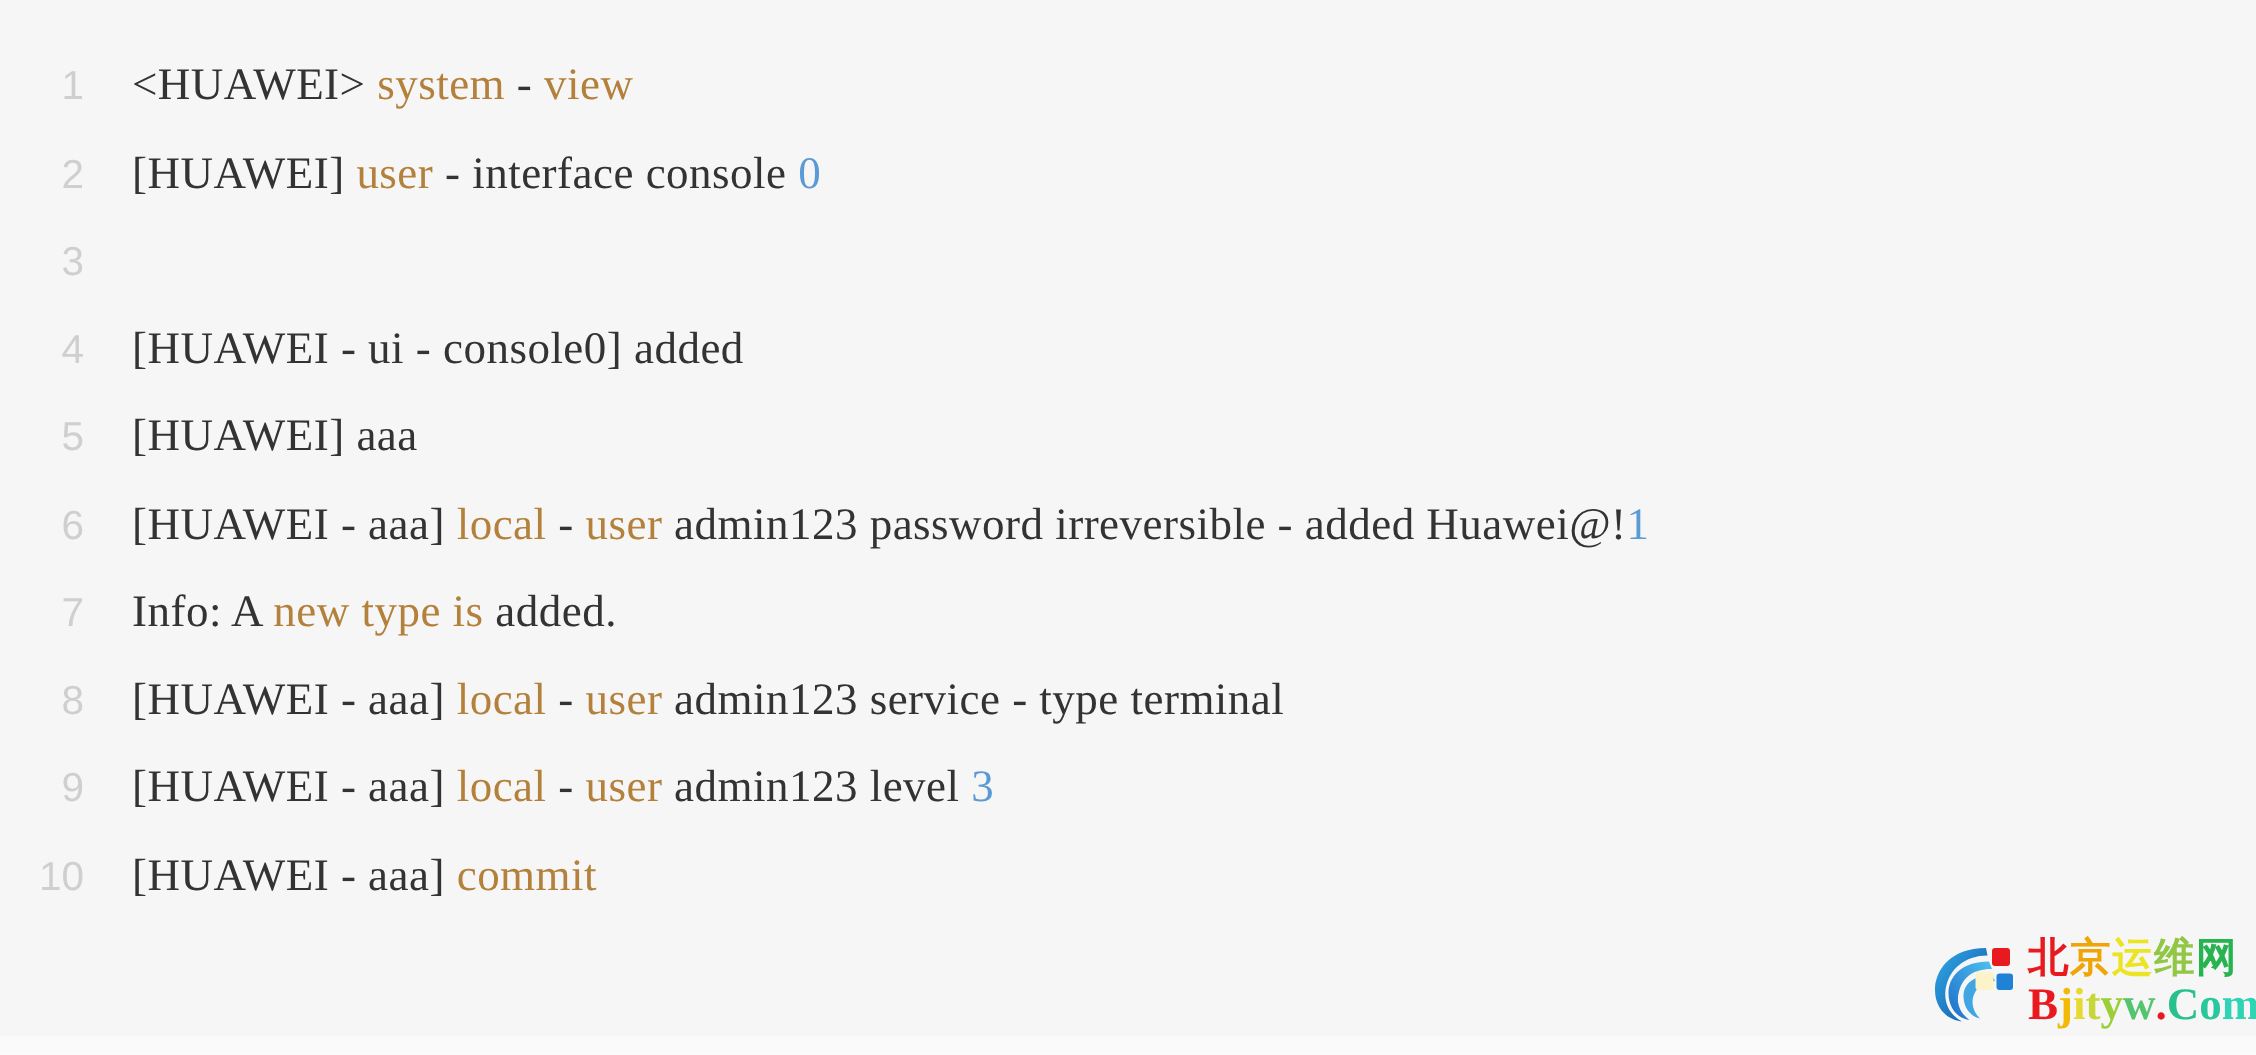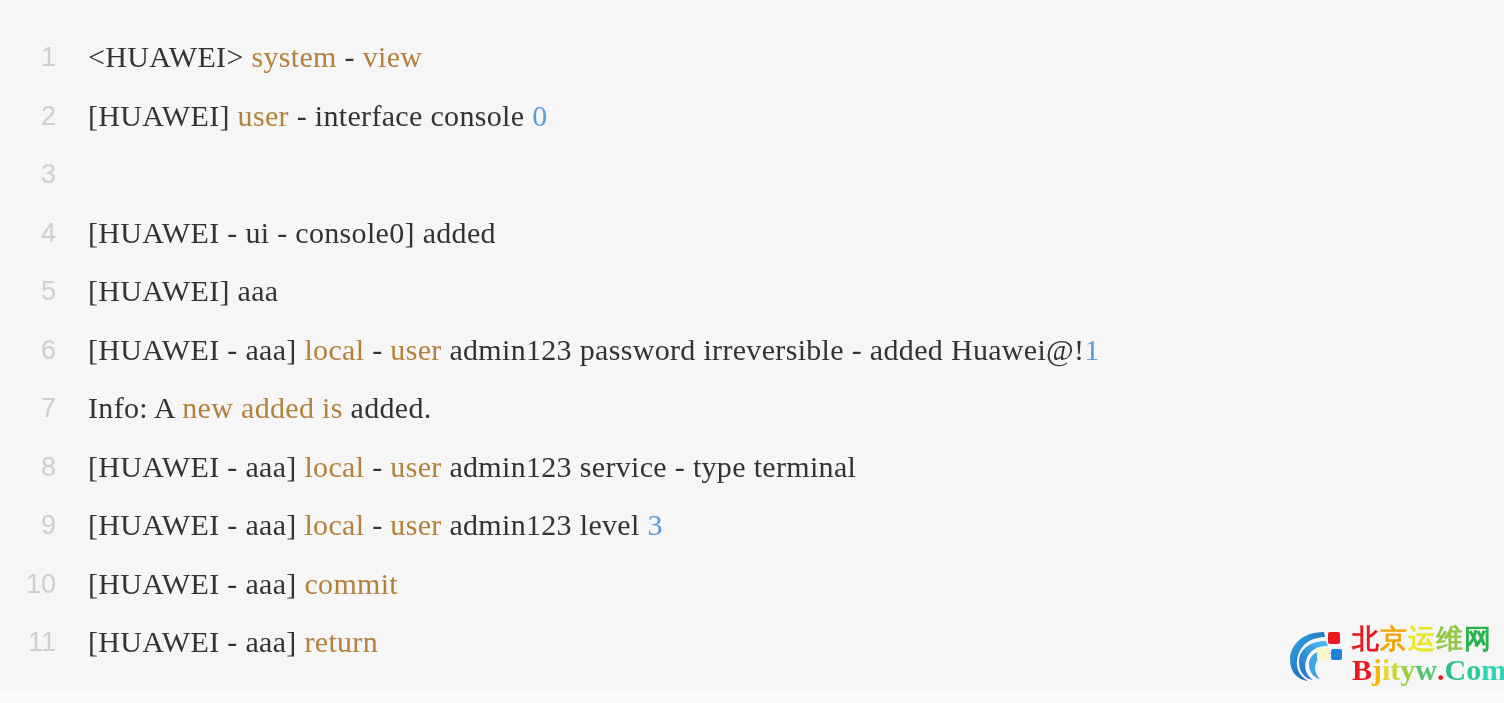--- a/index.html
+++ b/index.html
@@ -123,25 +123,24 @@
 
 <div id="code-block">
 
   <div id="code-lines">
       <div class="code-line"><div class="line-number">1</div><div class="line-code"><span class="tok-txt">&lt;HUAWEI&gt; </span><span class="tok-kw">system</span><span class="tok-txt"> - </span><span class="tok-kw">view</span></div></div>
       <div class="code-line"><div class="line-number">2</div><div class="line-code"><span class="tok-txt">[HUAWEI] </span><span class="tok-kw">user</span><span class="tok-txt"> - interface console </span><span class="tok-num">0</span></div></div>
       <div class="code-line"><div class="line-number">3</div></div>
       <div class="code-line"><div class="line-number">4</div><div class="line-code"><span class="tok-txt">[HUAWEI - ui - console0] added</span></div></div>
       <div class="code-line"><div class="line-number">5</div><div class="line-code"><span class="tok-txt">[HUAWEI] aaa</span></div></div>
       <div class="code-line"><div class="line-number">6</div><div class="line-code"><span class="tok-txt">[HUAWEI - aaa] </span><span class="tok-kw">local</span><span class="tok-txt"> - </span><span class="tok-kw">user</span><span class="tok-txt"> admin123 password irreversible - added Huawei@!</span><span class="tok-num">1</span></div></div>
-      <div class="code-line"><div class="line-number">7</div><div class="line-code"><span class="tok-txt">Info: A </span><span class="tok-kw">new added is</span><span class="tok-txt"> added.</span></div></div>
+      <div class="code-line"><div class="line-number">7</div><div class="line-code"><span class="tok-txt">Info: A </span><span class="tok-kw">new type is</span><span class="tok-txt"> added.</span></div></div>
       <div class="code-line"><div class="line-number">8</div><div class="line-code"><span class="tok-txt">[HUAWEI - aaa] </span><span class="tok-kw">local</span><span class="tok-txt"> - </span><span class="tok-kw">user</span><span class="tok-txt"> admin123 service - type terminal</span></div></div>
       <div class="code-line"><div class="line-number">9</div><div class="line-code"><span class="tok-txt">[HUAWEI - aaa] </span><span class="tok-kw">local</span><span class="tok-txt"> - </span><span class="tok-kw">user</span><span class="tok-txt"> admin123 level </span><span class="tok-num">3</span></div></div>
       <div class="code-line"><div class="line-number">10</div><div class="line-code"><span class="tok-txt">[HUAWEI - aaa] </span><span class="tok-kw">commit</span></div></div>
-      <div class="code-line"><div class="line-number">11</div><div class="line-code"><span class="tok-txt">[HUAWEI - aaa] </span><span class="tok-kw">return</span></div></div>
     </div>
 
   <div id="watermark">
     <svg id="wm-mark" viewBox="0 0 66 66" xmlns="http://www.w3.org/2000/svg">
       <defs>
         <linearGradient id="gblue" x1="0" y1="0" x2="1" y2="1">
           <stop offset="0%" stop-color="#2aa8e8"></stop>
           <stop offset="100%" stop-color="#0b4ea2"></stop>
         </linearGradient>
         <linearGradient id="gblue2" x1="0" y1="1" x2="1" y2="0">

